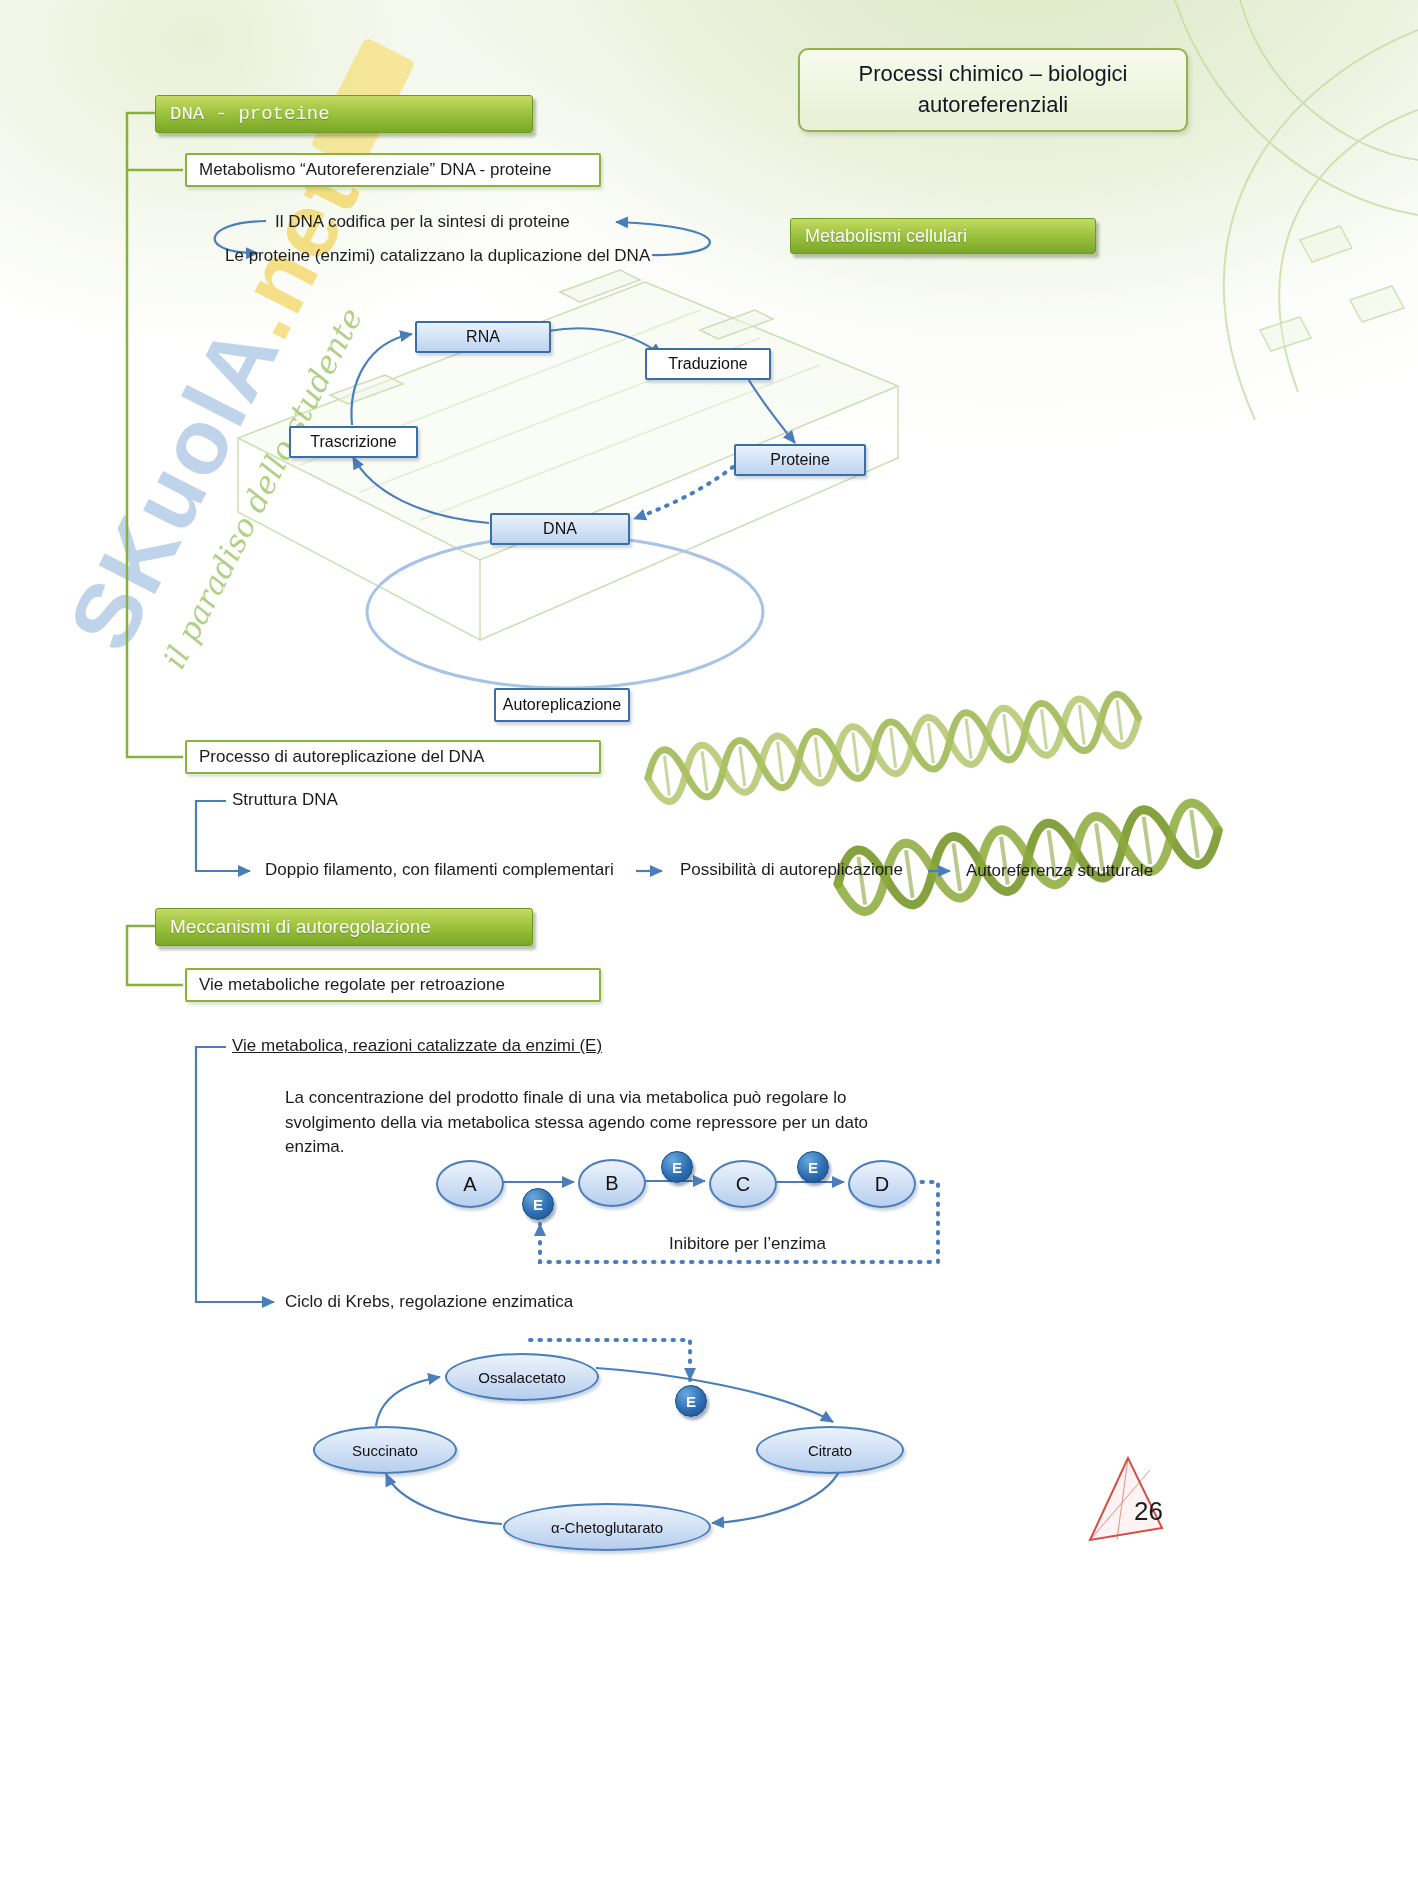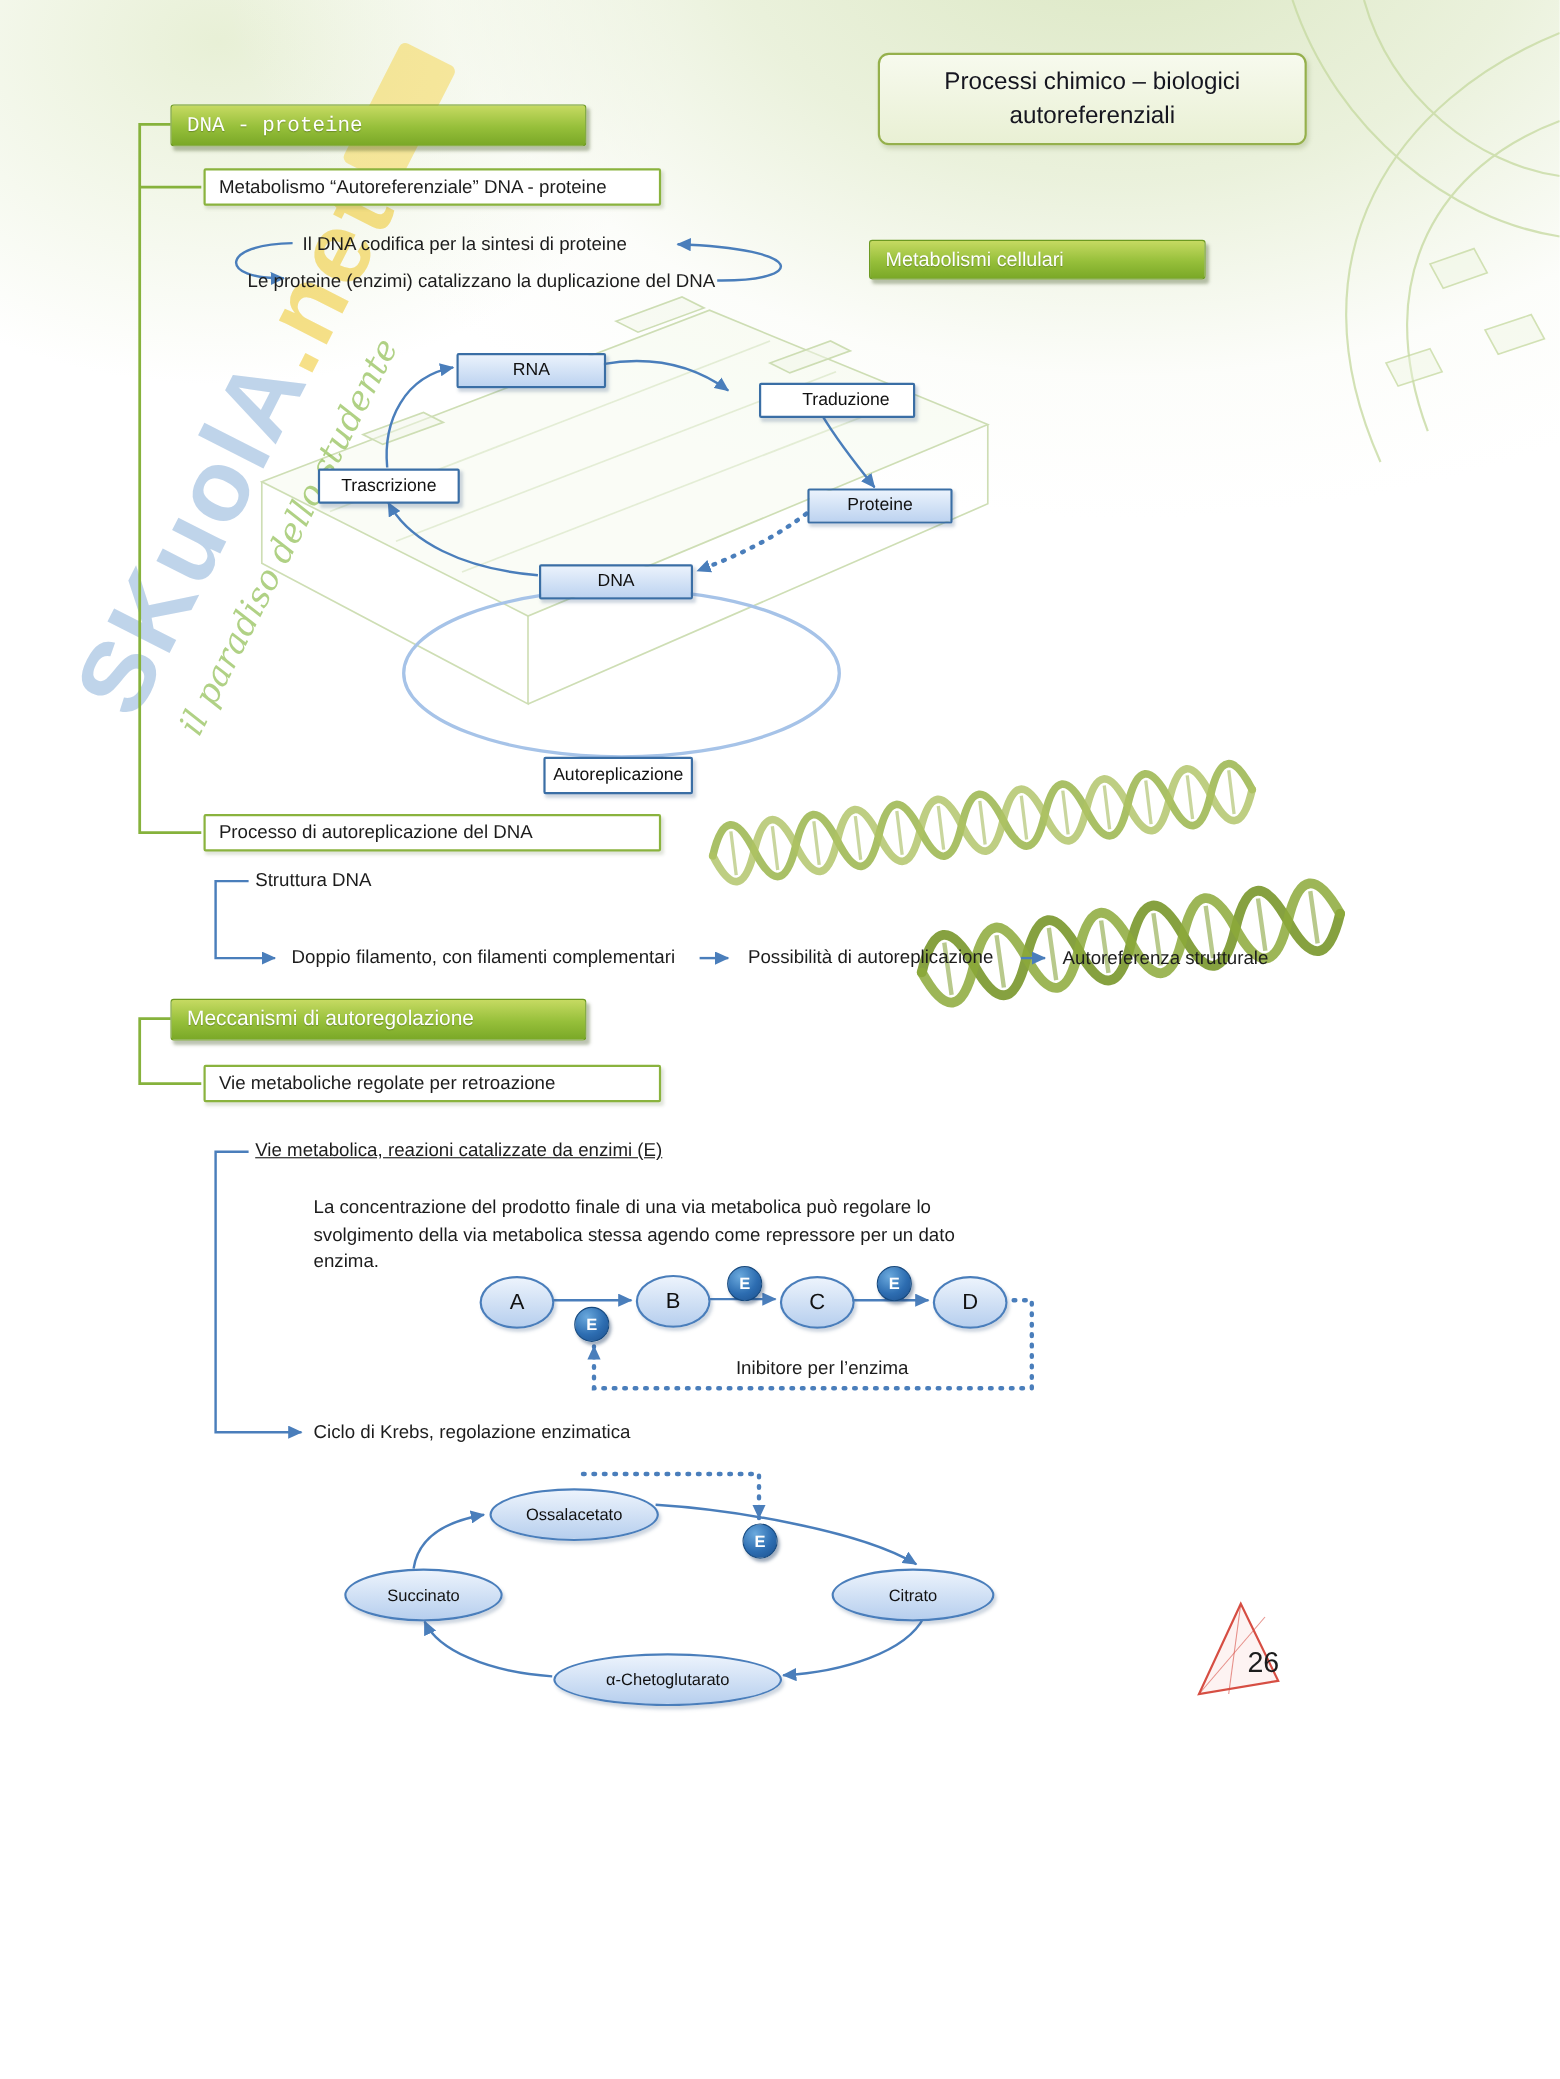--- a/index.html
+++ b/index.html
@@ -189,21 +189,21 @@
   <div class="bar" style="left:155px; top:95px; width:348px; height:36px;font-family:Liberation Mono, monospace;">DNA - proteine</div>
 
   <div class="outline-box" style="left:185px; top:153px; width:388px; height:30px;">Metabolismo “Autoreferenziale” DNA - proteine</div>
 
   <div class="txt" style="left:275px; top:212px;">Il DNA codifica per la sintesi di proteine</div>
   <div class="txt" style="left:225px; top:246px;">Le proteine (enzimi) catalizzano la duplicazione del DNA</div>
 
   <div class="bar" style="left:790px; top:218px; width:276px; height:34px; font-size:18px;">Metabolismi cellulari</div>
 
   <div class="bnode" style="left:415px; top:321px; width:132px; height:28px;">RNA</div>
-  <div class="bnode white" style="left:690px; top:348px; width:122px; height:28px;padding-left:16px;">Traduzione</div>
+  <div class="bnode white" style="left:645px; top:348px; width:122px; height:28px;">Traduzione</div>
   <div class="bnode white" style="left:289px; top:426px; width:125px; height:28px;">Trascrizione</div>
   <div class="bnode" style="left:734px; top:444px; width:128px; height:28px;">Proteine</div>
   <div class="bnode" style="left:490px; top:513px; width:136px; height:28px;">DNA</div>
 
   <div class="bnode white" style="left:494px; top:688px; width:132px; height:30px;">Autoreplicazione</div>
 
   <div class="outline-box" style="left:185px; top:740px; width:388px; height:30px;">Processo di autoreplicazione del DNA</div>
 
   <div class="txt" style="left:232px; top:790px;">Struttura DNA</div>
 

